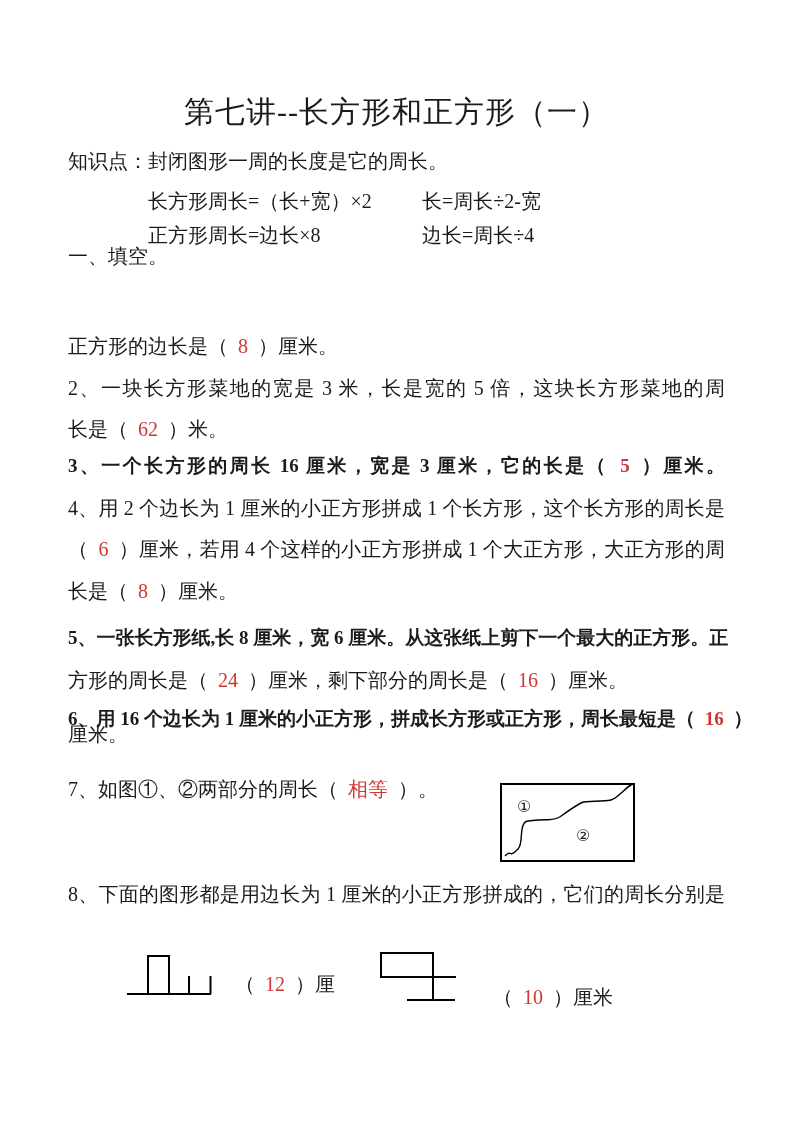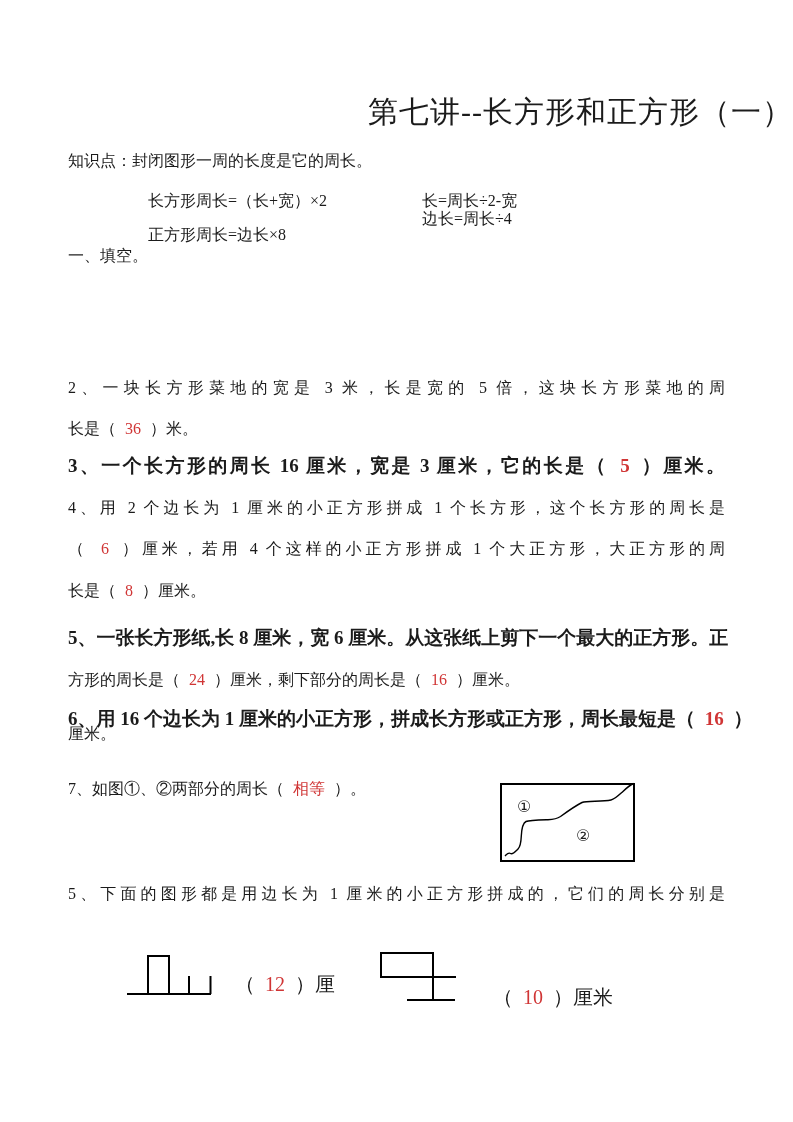--- a/index.html
+++ b/index.html
@@ -5,26 +5,26 @@
   :root { --red: #d03535; --ink: #1b1b1b; }
   html,body { margin:0; padding:0; }
   body {
     width:793px; height:1122px; background:#ffffff; color:var(--ink);
     font-family:"Liberation Serif","DejaVu Serif",serif;
   }
   .page { position:relative; width:793px; height:1122px; overflow:hidden; background:#fff; }
 
   .doc-title {
     position:absolute; top:92px; left:0; width:793px;
-    text-align:right; font-size:30px; letter-spacing:1px; white-space:nowrap;
+    text-align:center; font-size:30px; letter-spacing:1px; white-space:nowrap;
   }
 
   .line {
     position:absolute; left:68px; width:657px;
-    font-size:16px; line-height:26px; letter-spacing:0; white-space:nowrap;
+    font-size:20px; line-height:26px; letter-spacing:0; white-space:nowrap;
   }
   .just { text-align:justify; text-align-last:justify; }
   .fs19 { font-size:19px;font-weight:bold; }
   .ans { color:var(--red); margin:0 5px; }
 
   .fpos { position:absolute; }
   svg line, svg rect, svg path { stroke:#000; fill:none; }
 
   .fig-answer { position:absolute; font-size:20px; white-space:pre; }
 </style>
@@ -32,27 +32,28 @@
 <body>
 
 <div class="page">
 
   <div class="doc-title">第七讲--长方形和正方形（一）</div>
 
   <div class="line" style="top:148px">知识点：封闭图形一周的长度是它的周长。</div>
   <div class="line" style="top:188px; left:148px; width:auto">长方形周长=（长+宽）×2</div>
   <div class="line" style="top:188px; left:422px; width:auto">长=周长÷2-宽</div>
   <div class="line" style="top:222px; left:148px; width:auto">正方形周长=边长×8</div>
-  <div class="line" style="top:206px; left:422px; width:auto">边长=周长÷4</div>
+  <div class="line" style="top:222px; left:422px; width:auto">边长=周长÷4</div>
 
   <div class="line" style="top:243px">一、填空。</div>
 
+  <div class="line" style="top:333px"><span>正方形的边长是（ </span><span class="ans">8</span><span> ）厘米。</span></div>
 
   <div class="line just" style="top:375px"><span>2、一块长方形菜地的宽是 3 米，长是宽的 5 倍，这块长方形菜地的周</span></div>
-  <div class="line" style="top:416px"><span>长是（ </span><span class="ans">36</span><span> ）米。</span></div>
+  <div class="line" style="top:416px"><span>长是（ </span><span class="ans">62</span><span> ）米。</span></div>
 
   <div class="line just fs19" style="top:453px"><span>3、一个长方形的周长 16 厘米，宽是 3 厘米，它的长是（ </span><span class="ans">5</span><span> ）厘米。</span></div>
 
   <div class="line just" style="top:495px"><span>4、用 2 个边长为 1 厘米的小正方形拼成 1 个长方形，这个长方形的周长是</span></div>
   <div class="line just" style="top:536px"><span>（ </span><span class="ans">6</span><span> ）厘米，若用 4 个这样的小正方形拼成 1 个大正方形，大正方形的周</span></div>
   <div class="line" style="top:578px"><span>长是（ </span><span class="ans">8</span><span> ）厘米。</span></div>
 
   <div class="line just fs19" style="top:625px"><span>5、一张长方形纸,长 8 厘米，宽 6 厘米。从这张纸上剪下一个最大的正方形。正</span></div>
   <div class="line" style="top:667px"><span>方形的周长是（ </span><span class="ans">24</span><span> ）厘米，剩下部分的周长是（ </span><span class="ans">16</span><span> ）厘米。</span></div>
 
@@ -66,21 +67,21 @@
     <path stroke-width="1.4" d="M7 75 C 9 73, 10.5 71, 12.5 72.5 C 14.5 74, 17 71, 20 68
          C 22 66, 23 62, 23.3 55 C 23.6 49, 25 42, 28 40.5
          C 31 39.2, 40 39, 50 38.7 C 55 38.5, 58.5 38.2, 62.5 35.5
          C 68 31.5, 78 24.5, 84 21.5 C 86.5 20.4, 91 20.3, 97 20.2
          C 103 20.1, 108.5 20, 113 19 C 117 18.1, 120 15, 124 11.3
          C 128 7.5, 131 4.5, 135.5 2.5"></path>
     <text x="19" y="31" font-size="16" fill="#1b1b1b" stroke="none" style="font-family:'DejaVu Sans',sans-serif">①</text>
     <text x="78" y="60" font-size="16" fill="#1b1b1b" stroke="none" style="font-family:'DejaVu Sans',sans-serif">②</text>
   </svg>
 
-  <div class="line just" style="top:881px"><span>5、下面的图形都是用边长为 1 厘米的小正方形拼成的，它们的周长分别是</span></div>
+  <div class="line just" style="top:881px"><span>8、下面的图形都是用边长为 1 厘米的小正方形拼成的，它们的周长分别是</span></div>
 
   <svg class="fpos" style="left:124px; top:950px" width="92" height="48">
     <line x1="3" y1="44" x2="87" y2="44" stroke-width="2"></line>
     <rect x="24" y="6" width="21" height="38" stroke-width="2"></rect>
     <line x1="65" y1="26" x2="65" y2="44" stroke-width="2"></line>
     <line x1="86.5" y1="26" x2="86.5" y2="44" stroke-width="2"></line>
   </svg>
   <div class="fig-answer" style="left:235px; top:971px"><span>（ </span><span class="ans">12</span><span> ）厘</span></div>
 
   <svg class="fpos" style="left:379px; top:950px" width="80" height="54">

